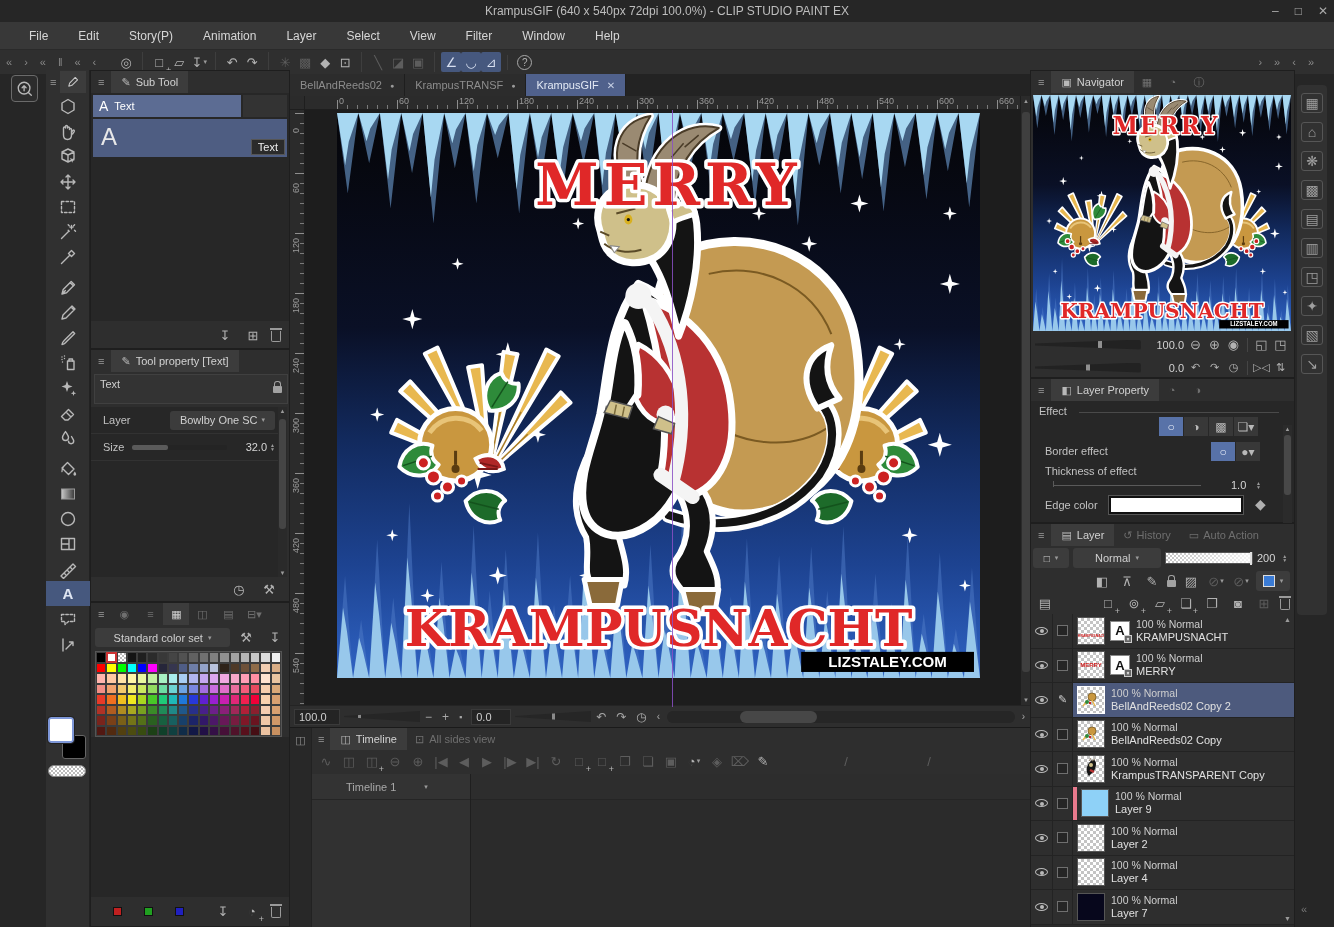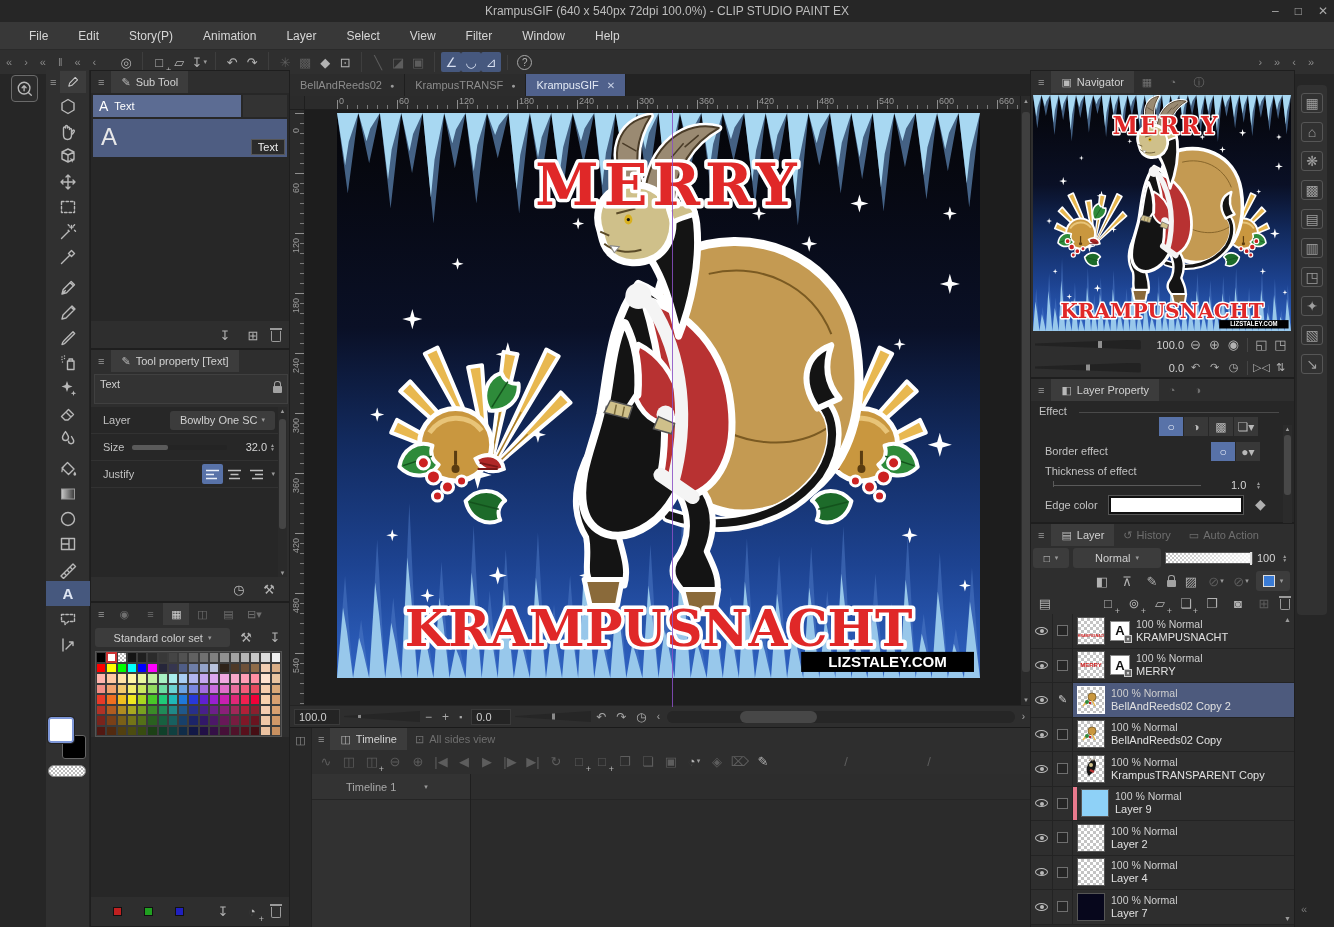--- a/index.html
+++ b/index.html
@@ -510,47 +510,20 @@
         <span class="tp-label">Size</span>
         <span class="tp-slider">
             <span class="fill" style="width:38%"></span>
           </span>
         <span class="tp-num">32.0</span>
         <span class="stepper">
             <span>▲</span>
             <span>▼</span>
           </span>
       </div>
-      <div class="tp-row">
-        <span class="tp-label">Justify</span>
-        <span class="tp-group">
-          <span class="tp-btn on">
-              <svg class="alignsvg" width="13" height="11" viewBox="0 0 13 11">
-                <g stroke="#e8eef8" stroke-width="1.6">
-                  <path d="M0 1.5h13M0 5.5h8M0 9.5h11"></path>
-                </g>
-              </svg>
-            </span>
-          <span class="tp-btn">
-              <svg class="alignsvg" width="13" height="11" viewBox="0 0 13 11">
-                <g stroke="#c0c0c0" stroke-width="1.6">
-                  <path d="M0 1.5h13M2.5 5.5h8M1 9.5h11"></path>
-                </g>
-              </svg>
-            </span>
-          <span class="tp-btn">
-              <svg class="alignsvg" width="13" height="11" viewBox="0 0 13 11">
-                <g stroke="#c0c0c0" stroke-width="1.6">
-                  <path d="M0 1.5h13M5 5.5h8M2 9.5h11"></path>
-                </g>
-              </svg>
-            </span>
-        </span>
-        <span class="dda" style="font-size:7px;color:#9a9a9a;margin-left:4px">▾</span>
-      </div>
     </div>
     <div class="tp-scroll">
       <span class="sarrow" style="top:1px">▲</span>
       <span class="thumb"></span>
       <span class="sarrow" style="bottom:1px">▼</span>
     </div>
     <div class="tp-foot" id="tp-footer">
         <span class="gi">
           <span>◷</span>
         </span>
@@ -1229,21 +1202,21 @@
         <span style="font-size:7px;color:#9a9a9a">▾</span>
       </span>
       <span class="combo" style="width:88px">
         <span>Normal</span>
         <span style="font-size:7px;color:#9a9a9a">▾</span>
       </span>
       <span class="op-slider checker-sm">
           <span class="fillw"></span>
           <span class="mark"></span>
         </span>
-      <span style="color:#d6d6d6">100</span>
+      <span style="color:#d6d6d6">200</span>
       <span class="stepper">
           <span>▲</span>
           <span>▼</span>
         </span>
     </div>
     <div class="lay-tools" id="lay-tool-icons">
         <span class="gi">
           <span>◧</span>
         </span>
         <span class="gi">

